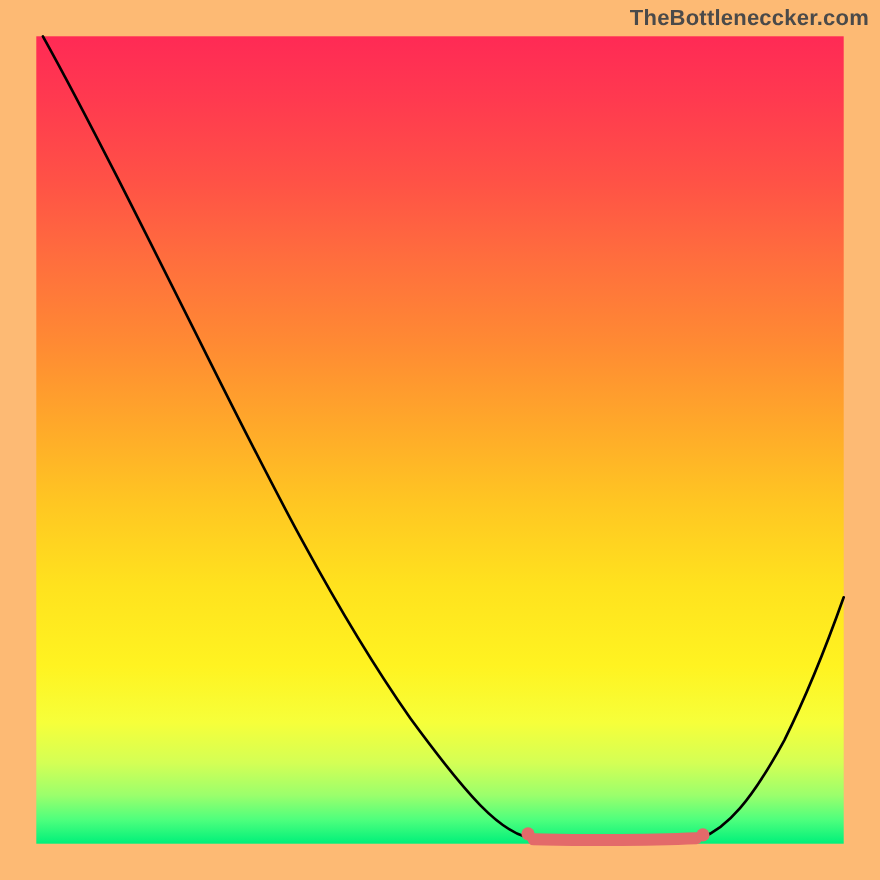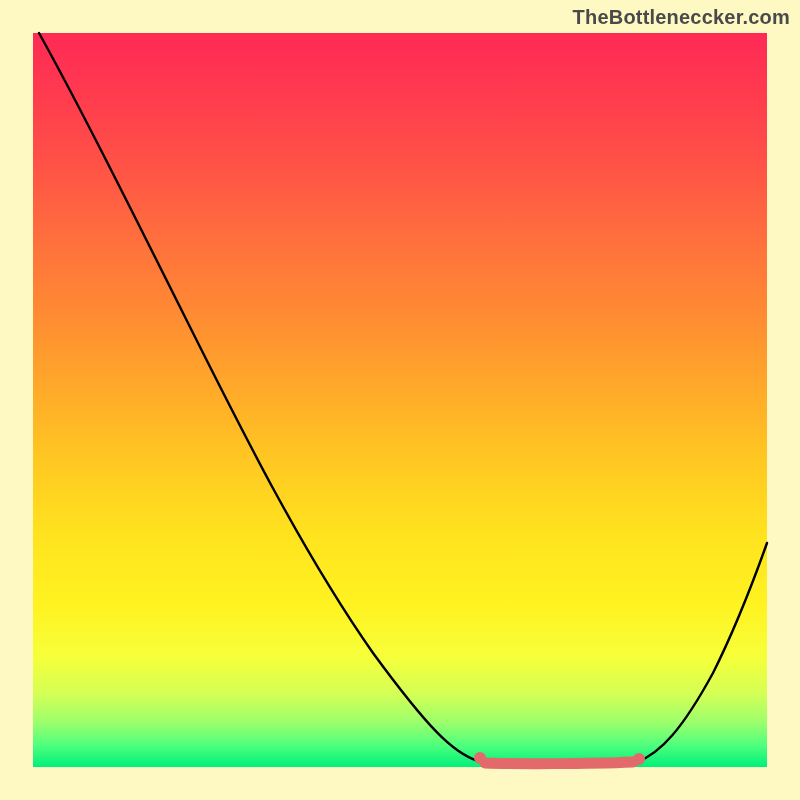--- a/index.html
+++ b/index.html
@@ -8,21 +8,21 @@
     width: 800px;
     height: 800px;
     background: #000;
     overflow: hidden;
     font-family: Arial, Helvetica, sans-serif;
   }
   .frame {
     position: relative;
     width: 800px;
     height: 800px;
-    background: #fef9c3;
+    background: #fdba74;
   }
   .watermark {
     position: absolute;
     top: 6px;
     right: 10px;
     font-size: 20px;
     font-weight: 600;
     color: #4a4a4a;
     letter-spacing: 0.2px;
     z-index: 10;

